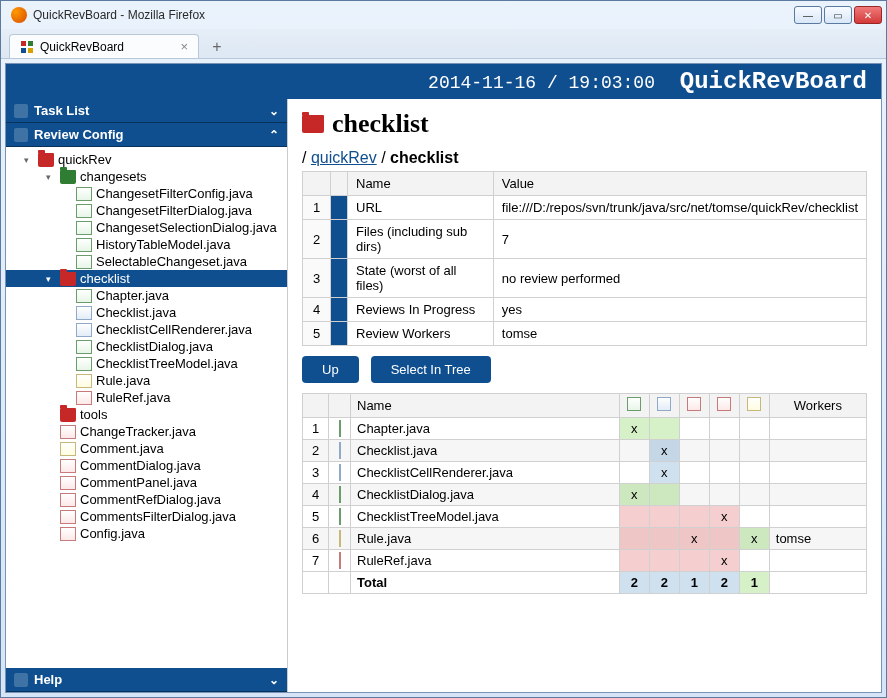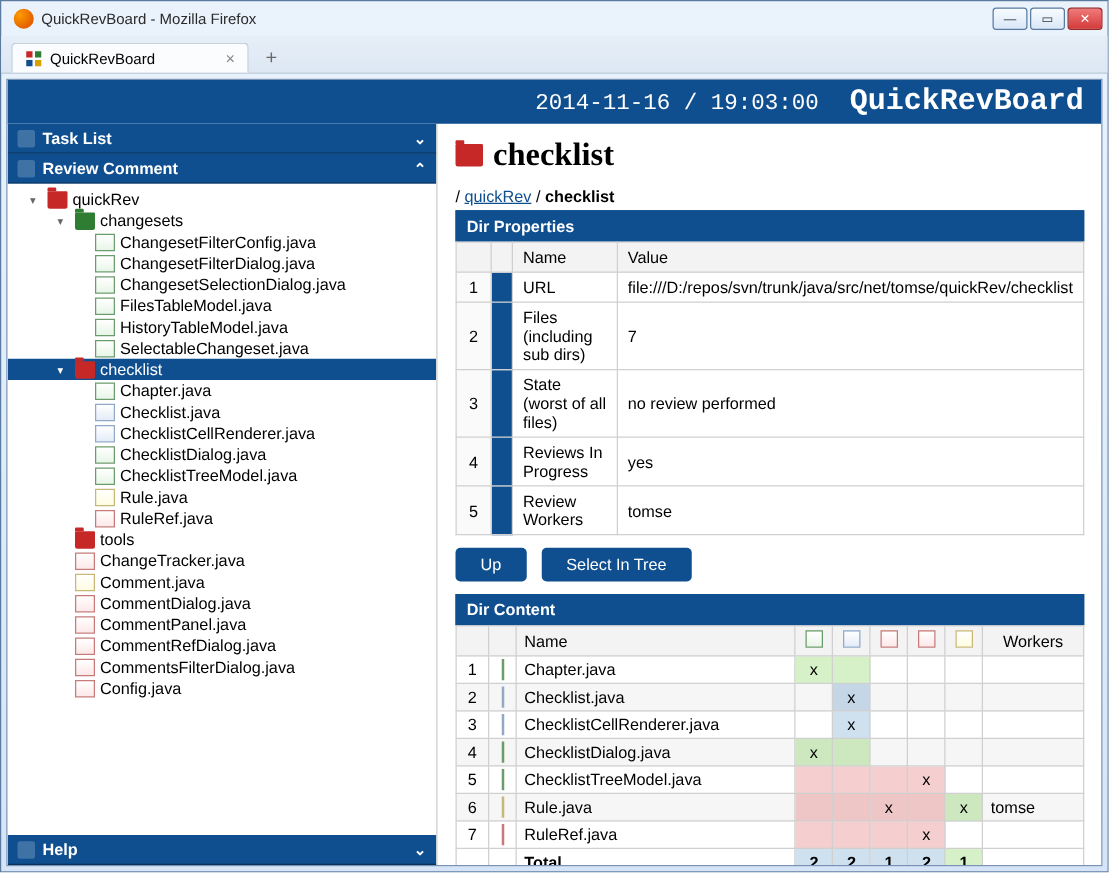--- a/index.html
+++ b/index.html
@@ -21,21 +21,21 @@
 .newtab { margin-left: 6px; width: 24px; height: 22px; display: flex; align-items: center; justify-content: center; color: #6a6a6a; font-size: 16px; border-radius: 3px; }
 
 .content { flex: 1; display: flex; flex-direction: column; background: #fff; margin: 4px; border: 1px solid #7893b5; overflow: hidden; }
 
 .topband { background: #0f4f8f; color: #fff; padding: 4px 14px; text-align: right; font-family: "Courier New", monospace; font-size: 18px; white-space: nowrap; }
 .topband .brand { font-size: 24px; font-weight: bold; margin-left: 14px; }
 
 .body { flex: 1; display: flex; overflow: hidden; }
 
 
-.sidebar { width: 344px; border-right: 1px solid #ccc; display: flex; flex-direction: column; overflow: hidden; }
+.sidebar { width: 282px; border-right: 1px solid #ccc; display: flex; flex-direction: column; overflow: hidden; }
 .panel-header { background: #0f4f8f; color: #fff; padding: 4px 8px; font-weight: bold; font-size: 13px; display: flex; align-items: center; gap: 6px; border-bottom: 1px solid #06325c; }
 .panel-header .chev { margin-left: auto; font-size: 12px; }
 .panel-header .hicon { width: 14px; height: 14px; display: inline-block; background: #fff3; border-radius: 2px; }
 .tree { flex: 1; overflow: auto; background: #fff; padding: 4px 0; font-size: 13px; }
 .tree-row { display: flex; align-items: center; gap: 4px; padding: 1px 6px; white-space: nowrap; cursor: pointer; }
 .tree-row.selected { background: #0f4f8f; color: #fff; }
 .tree-row .twisty { width: 10px; display: inline-block; color: #666; font-size: 9px; }
 .tree-row.selected .twisty { color: #fff; }
 .tree-row .ficon { width: 16px; height: 14px; display: inline-block; flex-shrink: 0; }
 .folder-red { background: #c62828; border-radius: 1px 1px 2px 2px; position: relative; }
@@ -46,21 +46,21 @@
 .file.g { border-color:#6b9c6b; background: linear-gradient(#fff,#e8f5e8); }
 .file.r { border-color:#c77a7a; background: linear-gradient(#fff,#fde8e8); }
 .file.y { border-color:#c7b87a; background: linear-gradient(#fff,#fffde0); }
 .file.b { border-color:#8fa9c7; background: linear-gradient(#fff,#e3ecf7); }
 .pad1 { padding-left: 18px; } .pad2 { padding-left: 40px; } .pad3 { padding-left: 56px; }
 
 
 .main { flex: 1; overflow: auto; padding: 10px 14px; }
 .page-title { display:flex; align-items:center; gap:8px; font-family: Georgia, serif; font-size: 26px; font-weight: bold; margin-bottom: 10px; }
 .page-title .folder-red { width: 22px; height: 18px; }
-.breadcrumb { font-size: 13px; margin: 6px 0 4px; }
+.breadcrumb { font-size: 16px; margin: 6px 0 4px; }
 .breadcrumb a { color: #0f4f8f; text-decoration: underline; }
 .section-head { background: #0f4f8f; color: #fff; font-weight: bold; padding: 4px 8px; border:1px solid #0f4f8f; }
 table.props { width: 100%; border-collapse: collapse; font-size: 13px; }
 table.props th, table.props td { border: 1px solid #d0d0d0; padding: 4px 8px; text-align: left; vertical-align: middle; }
 table.props th { background: #f3f3f3; font-weight: normal; }
 table.props td.rownum { width: 28px; text-align: center; background: #fafafa; }
 table.props td.blueblock { width: 10px; background: #0f4f8f; padding:0; }
 .btnrow { margin: 10px 0; display: flex; gap: 12px; }
 .btn { background: #0f4f8f; color: #fff; border: none; border-radius: 4px; padding: 6px 20px; font-size: 13px; cursor: pointer; }
 
@@ -112,21 +112,21 @@
     <div class="body">
 
       <div class="sidebar">
         <div class="panel-header">
           <span class="hicon"></span>
           <span>Task List</span>
           <span class="chev">⌄</span>
         </div>
         <div class="panel-header">
           <span class="hicon"></span>
-          <span>Review Comment</span>
+          <span>Review Config</span>
           <span class="chev">⌃</span>
         </div>
         <div class="tree" id="tree">
             <div class="tree-row pad1">
               <span class="twisty">▾</span>
               <span class="ficon folder-red"></span>
               <span>quickRev</span>
             </div>
             <div class="tree-row pad2">
               <span class="twisty">▾</span>
@@ -144,25 +144,20 @@
               <span>ChangesetFilterDialog.java</span>
             </div>
             <div class="tree-row pad3">
               <span class="twisty"></span>
               <span class="ficon file g"></span>
               <span>ChangesetSelectionDialog.java</span>
             </div>
             <div class="tree-row pad3">
               <span class="twisty"></span>
               <span class="ficon file g"></span>
-              <span>FilesTableModel.java</span>
-            </div>
-            <div class="tree-row pad3">
-              <span class="twisty"></span>
-              <span class="ficon file g"></span>
               <span>HistoryTableModel.java</span>
             </div>
             <div class="tree-row pad3">
               <span class="twisty"></span>
               <span class="ficon file g"></span>
               <span>SelectableChangeset.java</span>
             </div>
             <div class="tree-row pad2 selected">
               <span class="twisty">▾</span>
               <span class="ficon folder-red"></span>
@@ -252,21 +247,20 @@
       </div>
 
       <div class="main">
         <div class="page-title">
           <span class="ficon folder-red"></span>
           <span>checklist</span>
         </div>
         <div class="breadcrumb">
           <span>/ </span><a href="#">quickRev</a><span> / </span><b>checklist</b>
         </div>
-        <div class="section-head">Dir Properties</div>
         <table class="props">
           <thead>
               <tr>
             <th></th>
                 <th></th>
             <th>Name</th>
             <th>Value</th>
           </tr>
             </thead>
           <tbody id="props-body">
@@ -299,21 +293,20 @@
                 <td class="blueblock"></td>
                 <td>Review Workers</td>
                 <td>tomse</td>
               </tr>
             </tbody>
         </table>
         <div class="btnrow">
           <button class="btn">Up</button>
           <button class="btn">Select In Tree</button>
         </div>
-        <div class="section-head">Dir Content</div>
         <table class="dir">
           <thead>
               <tr>
             <th></th>
                 <th></th>
             <th class="name">Name</th>
             <th><span class="icohead file g"></span></th>
             <th><span class="icohead file b"></span></th>
             <th><span class="icohead file r"></span></th>
             <th><span class="icohead file r"></span></th>

